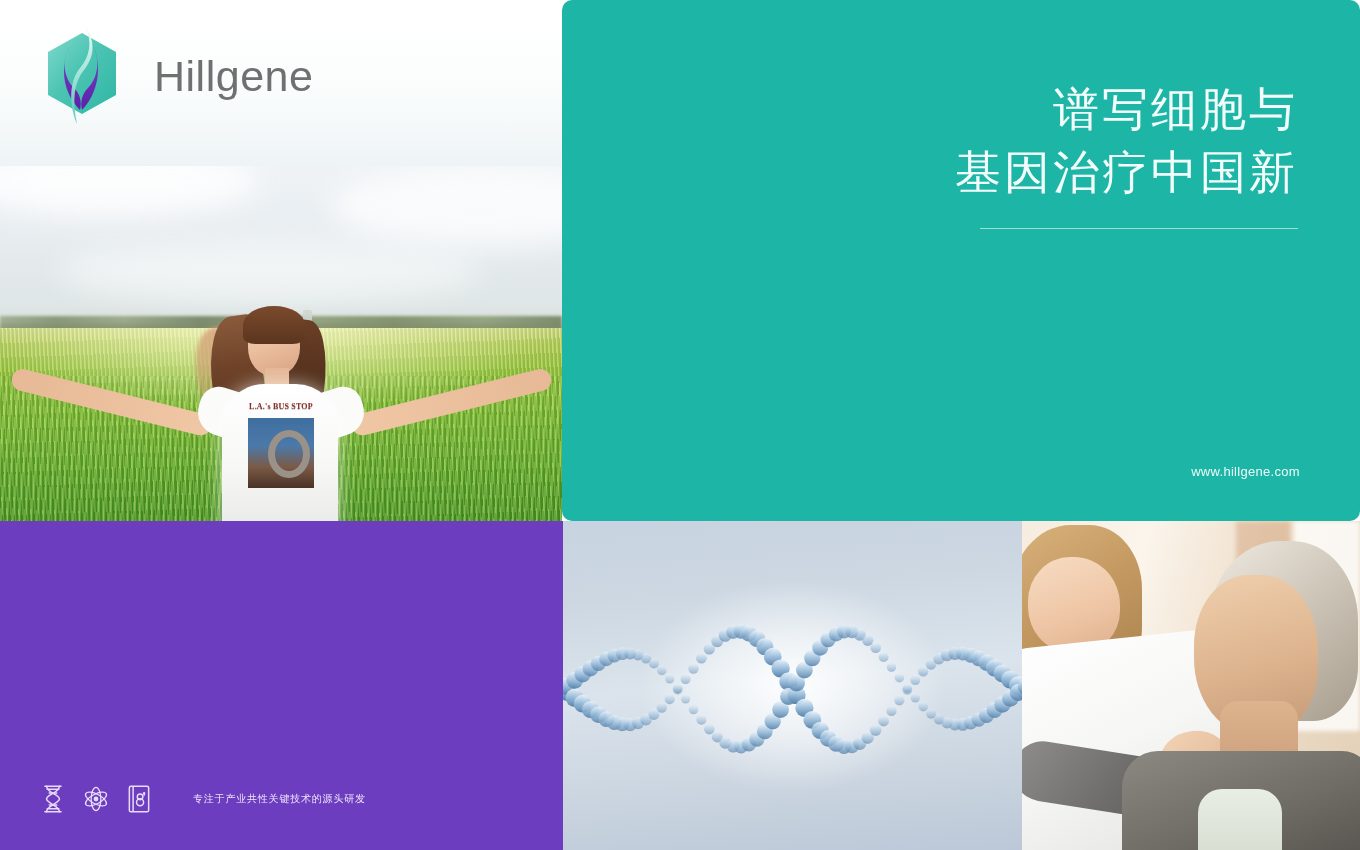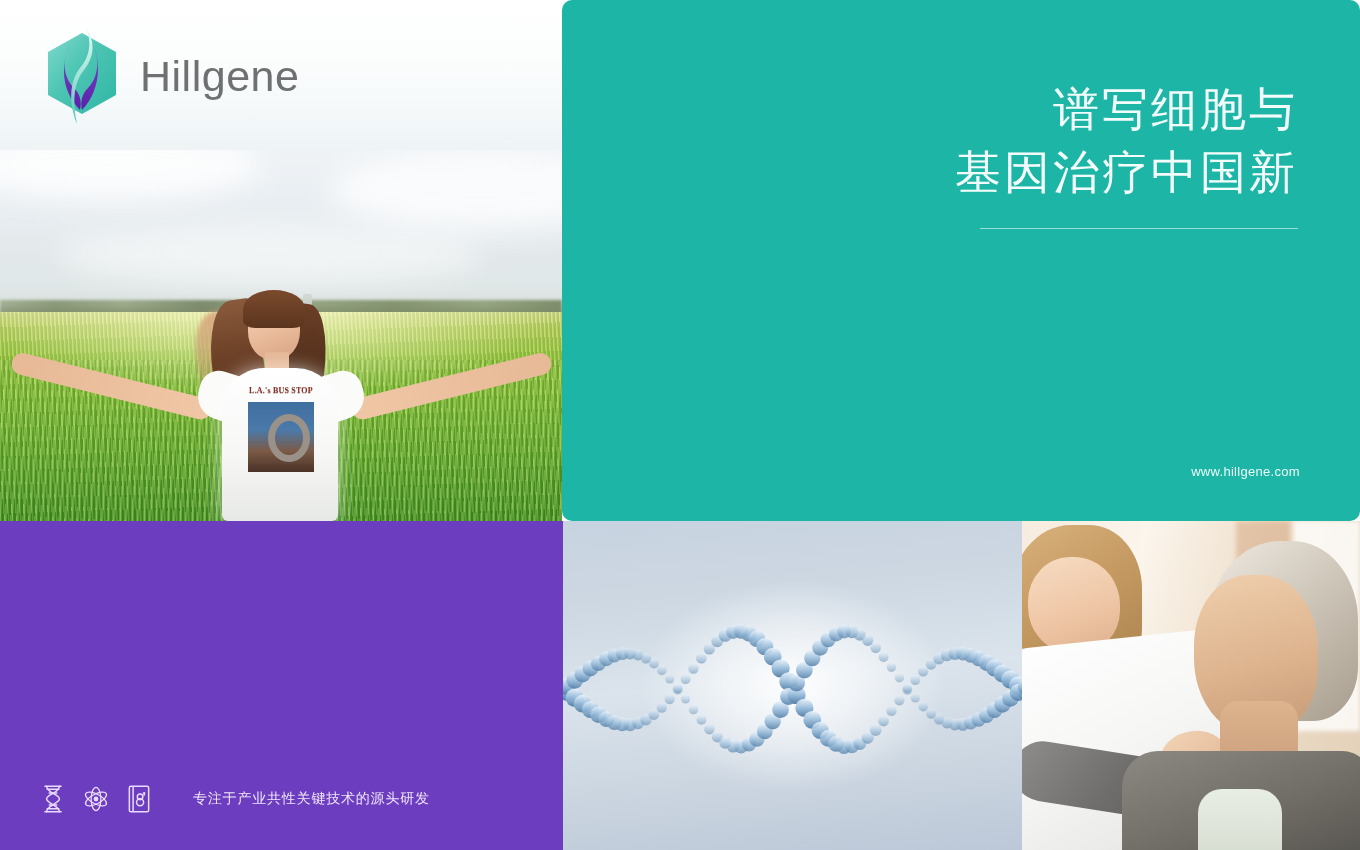--- a/index.html
+++ b/index.html
@@ -1,23 +1,23 @@
 <!DOCTYPE html>
 <html><head>
 <meta charset="utf-8">
 <style>
   html,body{margin:0;padding:0;background:#ffffff;}
   body{width:1360px;height:850px;overflow:hidden;font-family:"Liberation Sans","DejaVu Sans",sans-serif;}
   .page{position:relative;width:1360px;height:850px;overflow:hidden;}
 
   
-  .tl-panel{position:absolute;left:0;top:0;width:562px;height:626px;overflow:hidden;}
+  .tl-panel{position:absolute;left:0;top:16px;width:562px;height:626px;overflow:hidden;}
   .tl-header{position:absolute;left:0;top:0;width:562px;height:150px;
              background:linear-gradient(180deg,#ffffff 0%,#fbfdfd 45%,#eef4f6 100%);z-index:6;}
-  .logo-wrap{position:absolute;left:44px;top:28px;display:flex;align-items:center;gap:20px;z-index:7;}
+  .logo-wrap{position:absolute;left:44px;top:28px;display:flex;align-items:center;gap:34px;z-index:7;}
   .logo-mark{position:relative;width:76px;height:96px;}
   .logo-text{font-size:43px;font-weight:400;color:#6f7072;letter-spacing:.5px;line-height:1;}
 
   
   .field{position:absolute;left:0;top:0;width:562px;height:521px;}
   .sky{position:absolute;left:0;top:0;width:100%;height:63%;
        background:linear-gradient(180deg,#fefefe 0%,#f4f7f9 30%,#e9eef2 62%,#dfe6e6 88%,#cfd6cd 100%);}
   .cloud{position:absolute;border-radius:50%;background:#ffffff;filter:blur(14px);opacity:.85;}
   .c1{left:-40px;top:130px;width:300px;height:70px;}
   .c2{left:180px;top:70px;width:260px;height:55px;opacity:.6;}
@@ -81,21 +81,21 @@
   .hero-line{font-size:46px;font-weight:300;line-height:1.36;letter-spacing:3px;
              color:#f2fdfb;font-family:"DejaVu Sans","Liberation Sans",sans-serif;}
   .hero-rule{position:absolute;right:62px;top:228px;width:318px;height:1px;background:rgba(255,255,255,.55);}
   .hero-url{position:absolute;right:60px;top:464px;font-size:13px;color:#ecfbf8;letter-spacing:.3px;}
 
   
   .bl-panel{position:absolute;left:0;top:521px;width:563px;height:329px;background:#6d3dc0;}
   .bl-foot{position:absolute;left:40px;bottom:36px;display:flex;align-items:center;gap:17px;}
   .bl-icons{display:flex;align-items:center;gap:17px;}
   .bl-icon{width:26px;height:30px;}
-  .bl-tag{margin-left:24px;font-size:14px;color:#efe6fb;letter-spacing:.8px;white-space:nowrap;
+  .bl-tag{margin-left:24px;font-size:10px;color:#efe6fb;letter-spacing:.8px;white-space:nowrap;
           font-family:Liberation Mono, monospace;}
 
   
   .bm-panel{position:absolute;left:563px;top:521px;width:459px;height:329px;overflow:hidden;
             background:linear-gradient(175deg,#c7d3e0 0%,#ccd7e2 22%,#dbe4ec 48%,#ccd6e1 74%,#bcc8d8 100%);}
   .dna-glow{position:absolute;left:50%;top:50%;width:300px;height:210px;transform:translate(-50%,-50%);
             background:radial-gradient(ellipse at center, rgba(255,255,255,.95) 0%, rgba(255,255,255,.55) 35%, rgba(255,255,255,0) 72%);}
   .dna-svg{position:absolute;left:0;top:0;width:459px;height:329px;}
 
   

